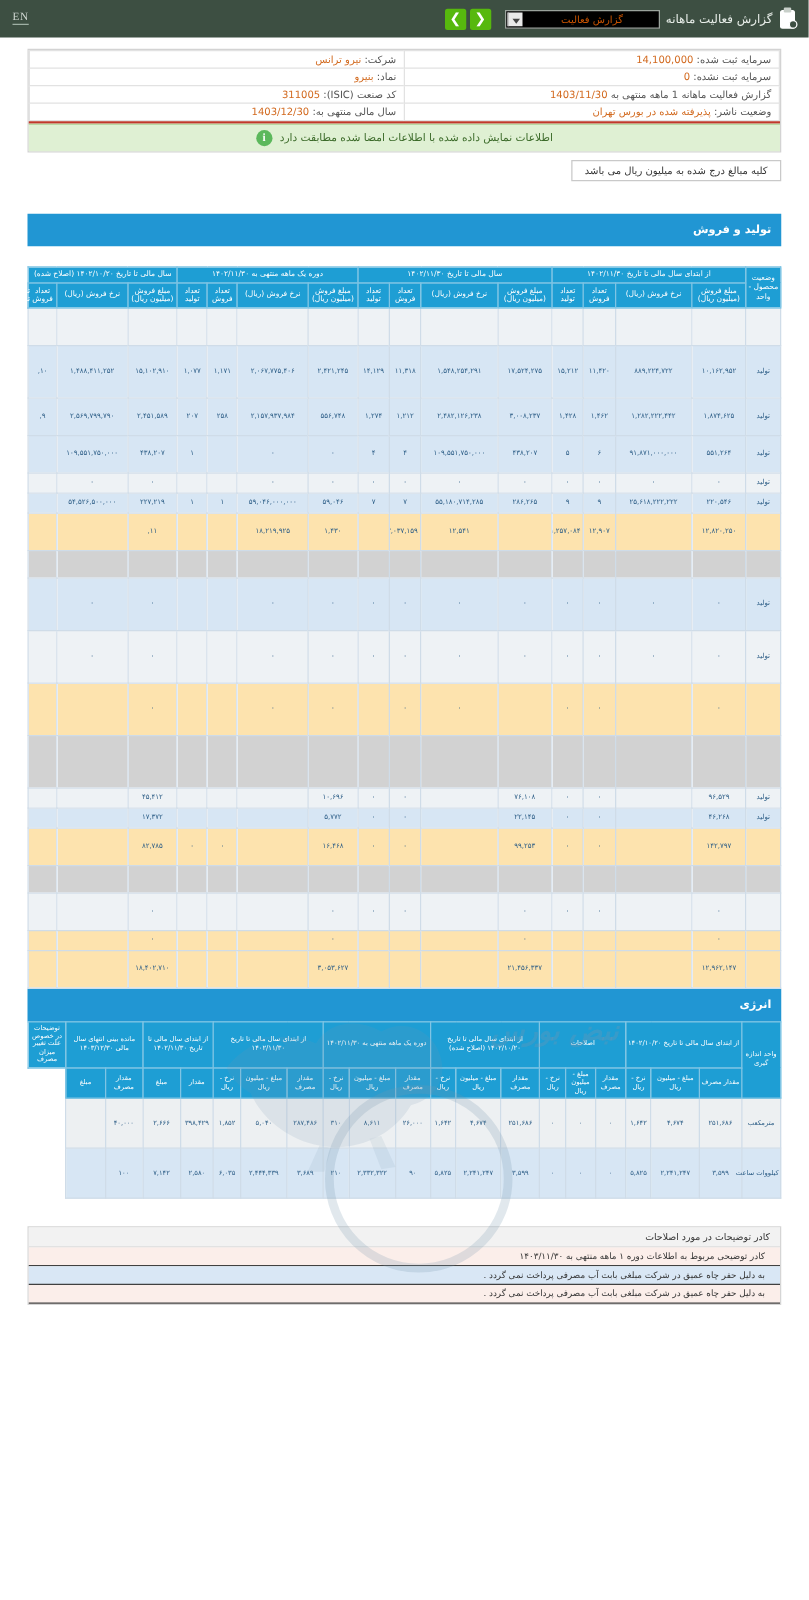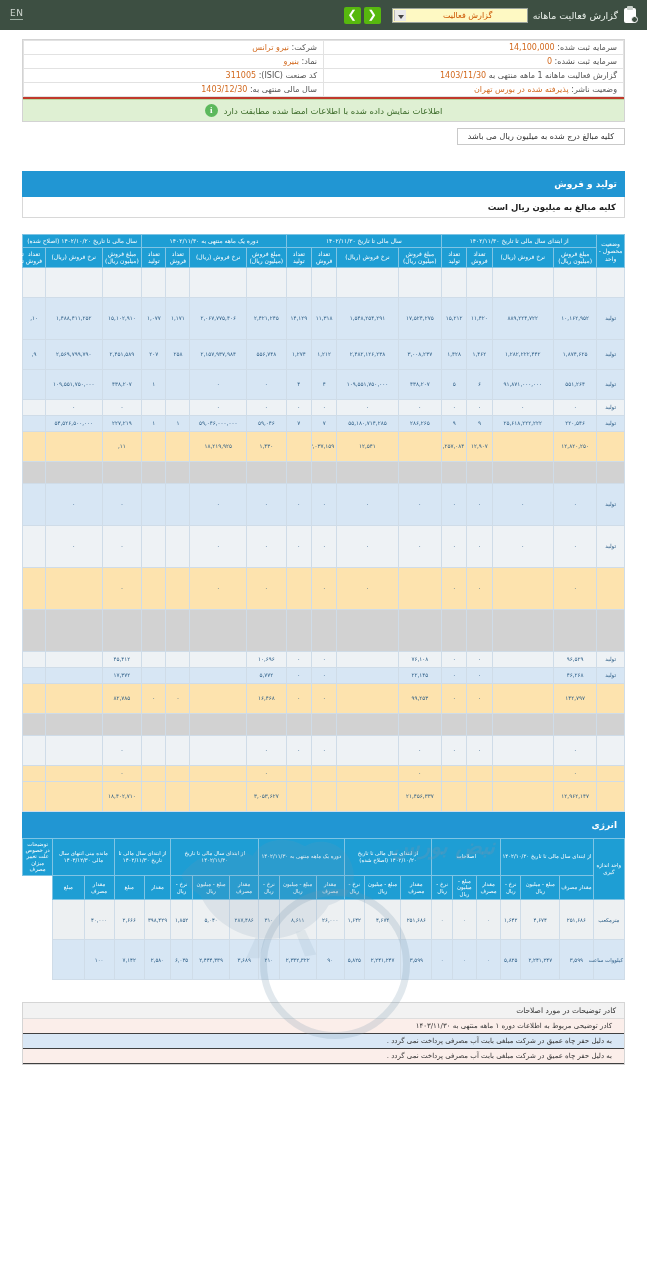--- a/index.html
+++ b/index.html
@@ -14,39 +14,40 @@
   
   .topbar {
     height: 30px; background: #3d4f42; position: relative;
     display: flex; align-items: center; direction: rtl;
   }
   .topbar .en {
     position: absolute; left: 10px; top: 8px;
     color: #cfd6d0; font-size: 9px;
     border-bottom: 1px solid #9fb0a4; padding-bottom: 1px;
     letter-spacing: .5px;
+    font-family: Liberation Serif, serif;
   }
   .tb-right { display: flex; align-items: center; gap: 5px; margin-right: 8px; }
   .clip-icon { width: 16px; height: 18px; position: relative; flex: 0 0 auto; }
   .clip-icon .body {
     position: absolute; left: 1px; top: 2px; width: 12px; height: 15px;
     background: #fff; border-radius: 2px;
   }
   .clip-icon .clasp {
     position: absolute; left: 4px; top: 0px; width: 6px; height: 4px;
     background: #c8cfc9; border-radius: 1px;
   }
   .clip-icon .dot {
     position: absolute; left: 8px; top: 10px; width: 7px; height: 7px;
     border-radius: 50%; background: #3d4f42; border: 1.5px solid #fff;
   }
   .tb-title { color: #e8eee9; font-size: 9.5px; }
   .sel-wrap { position: relative; }
   .tb-select {
-    width: 136px; height: 15px; background: #fef9c3;
+    width: 124px; height: 15px; background: #000000;
     border: 1px solid #9aa39c; font-size: 8px; color: #cc5500;
     text-align: center; line-height: 13px; position: relative;
     padding-left: 16px; overflow: hidden; white-space: nowrap;
   }
   .tb-select .caret {
     position: absolute; left: 1px; top: 1px; bottom: 1px; width: 12px;
     background: #e9e9e9; border-left: 1px solid #bbb;
   }
   .tb-select .caret:after {
     content: ""; position: absolute; left: 3px; top: 5px;
@@ -255,21 +256,20 @@
       <span>اطلاعات نمایش داده شده با اطلاعات امضا شده مطابقت دارد</span>
       <span class="i-badge">i</span>
     </div>
   </div>
 
   <div class="note-btn">کلیه مبالغ درج شده به میلیون ریال می باشد</div>
 
   
   <div class="section">
     <div class="sec-head">تولید و فروش</div>
-    <div class="sec-sub">کلیه مبالغ به میلیون ریال است</div>
   </div>
 
   <div class="tblwrap">
     <table class="grid" id="prod-table">
       <colgroup>
         <col style="width:4.6%">
           <col style="width:7.2%">
           <col style="width:10.2%">
           <col style="width:4.2%">
           <col style="width:4.2%">

